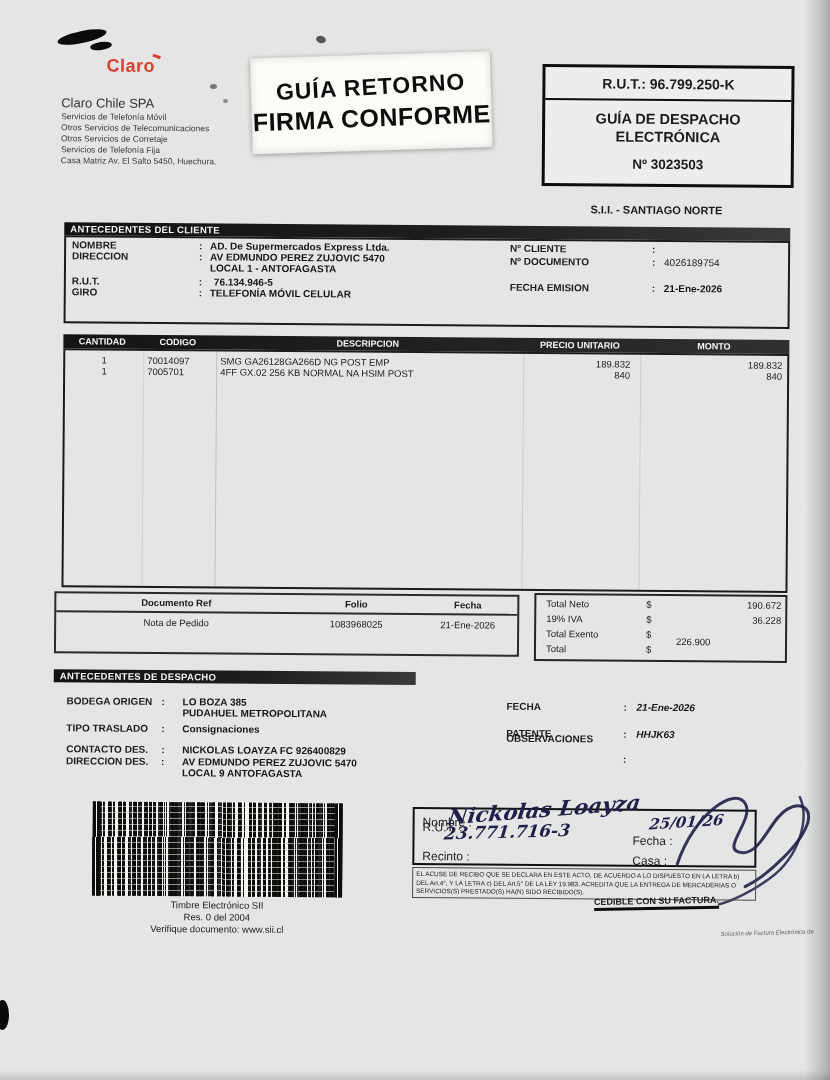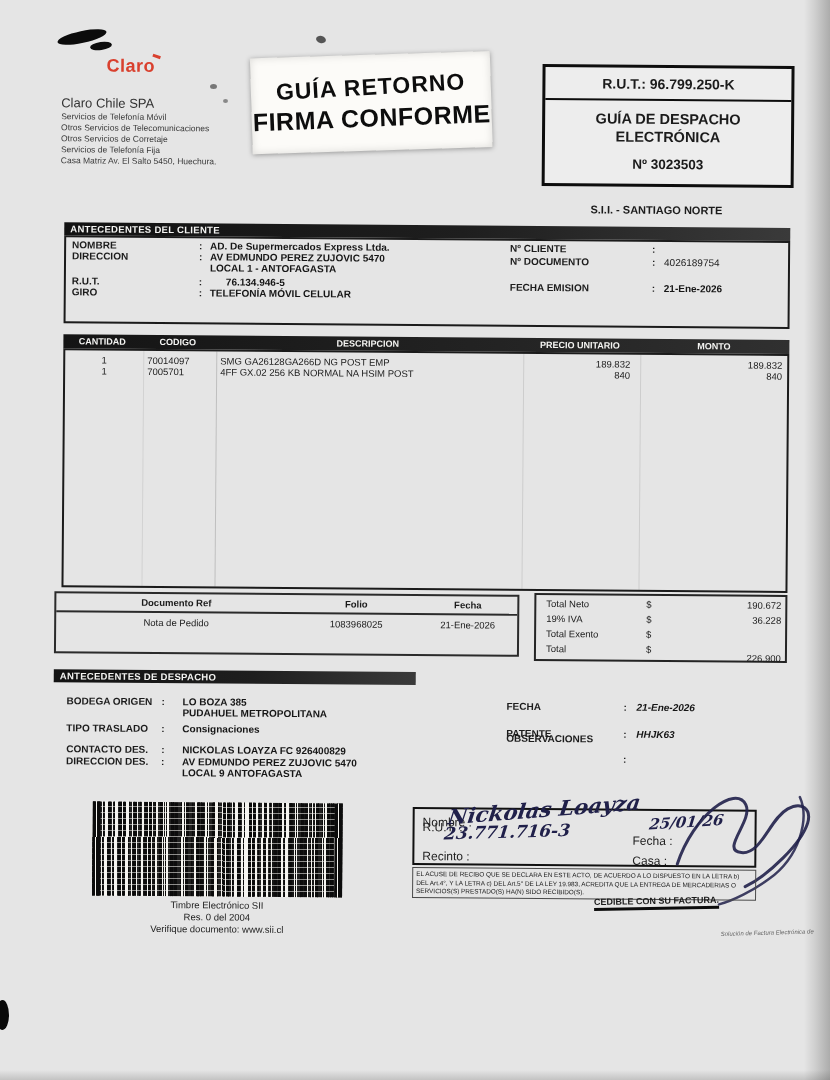--- a/index.html
+++ b/index.html
@@ -110,21 +110,21 @@
     <span class="lbl" style="left:197px;top:242px">:</span>
     <span class="val" style="left:208px;top:242px">AD. De Supermercados Express Ltda.</span>
 
     <span class="lbl" style="left:70px;top:253px">DIRECCION</span>
     <span class="lbl" style="left:197px;top:253px">:</span>
     <span class="val" style="left:208px;top:253px">AV EDMUNDO PEREZ ZUJOVIC 5470</span>
     <span class="val" style="left:208px;top:264px">LOCAL 1 -  ANTOFAGASTA</span>
 
     <span class="lbl" style="left:70px;top:278px">R.U.T.</span>
     <span class="lbl" style="left:197px;top:278px">:</span>
-    <span class="val" style="left:224px;top:278px">76.134.946-5</span>
+    <span class="val" style="left:212px;top:278px">76.134.946-5</span>
 
     <span class="lbl" style="left:70px;top:289px">GIRO</span>
     <span class="lbl" style="left:197px;top:289px">:</span>
     <span class="val" style="left:208px;top:289px">TELEFONÍA MÓVIL CELULAR</span>
 
     <span class="lbl" style="left:508px;top:242px">Nº CLIENTE</span>
     <span class="lbl" style="left:650px;top:242px">:</span>
     <span class="val" style="left:662px;top:242px"></span>
 
     <span class="lbl" style="left:508px;top:255px">Nº DOCUMENTO</span>
@@ -179,21 +179,21 @@
       <span class="tcell" style="left:10px;top:18px">19% IVA</span>
       <span class="tcell" style="left:110px;top:18px">$</span>
       <span class="tcell" style="left:140px;top:18px;width:105px;text-align:right">36.228</span>
 
       <span class="tcell" style="left:10px;top:33px">Total Exento</span>
       <span class="tcell" style="left:110px;top:33px">$</span>
       <span class="tcell" style="left:140px;top:33px;width:105px;text-align:right"></span>
 
       <span class="tcell" style="left:10px;top:48px">Total</span>
       <span class="tcell" style="left:110px;top:48px">$</span>
-      <span class="tcell" style="left:140px;top:56px;width:105px;text-align:right">226.900</span>
+      <span class="tcell" style="left:140px;top:40px;width:105px;">226.900</span>
     </div>
 
     <div class="secbar" style="left:55px;top:672px;width:362px">
       <span>ANTECEDENTES DE DESPACHO</span>
     </div>
 
     <span class="lbl" style="left:68px;top:698px">BODEGA ORIGEN</span>
     <span class="lbl" style="left:163px;top:698px">:</span>
     <span class="val" style="left:184px;top:698px">LO BOZA 385</span>
     <span class="val" style="left:184px;top:709px">PUDAHUEL   METROPOLITANA</span>

